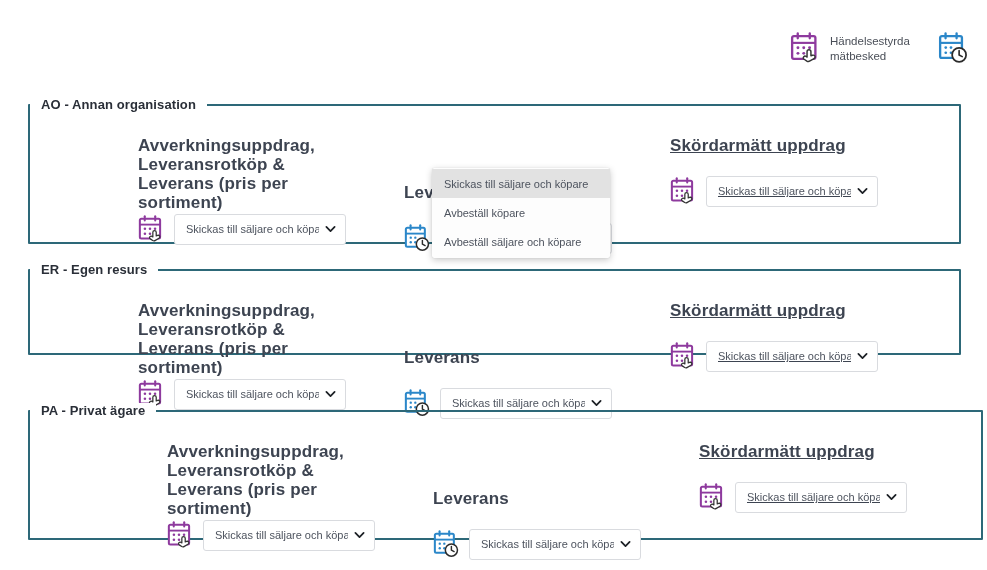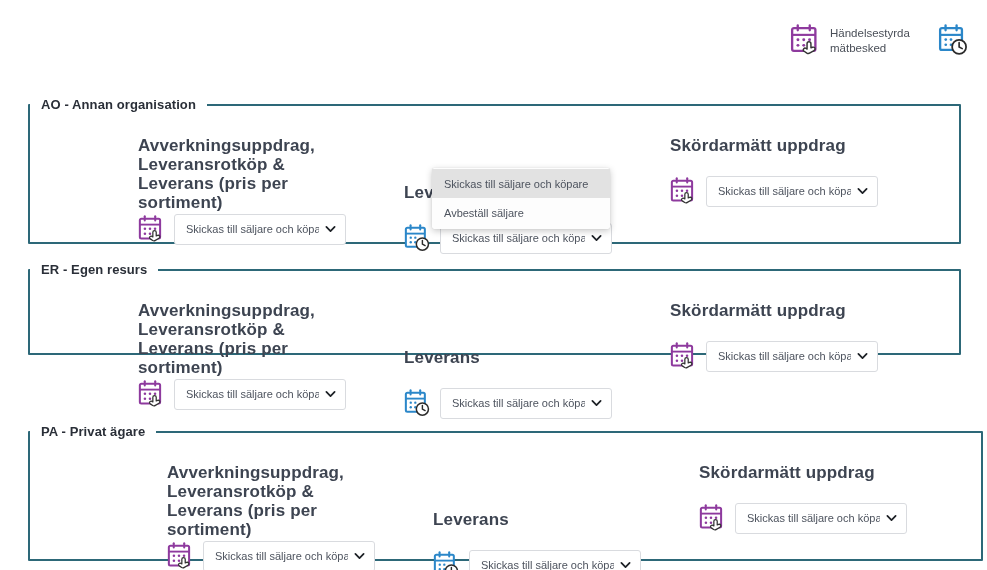--- a/index.html
+++ b/index.html
@@ -12,21 +12,21 @@
     height: 570px;
     font-family: "Liberation Sans", sans-serif;
     color: #3d4451;
     position: relative;
     overflow: hidden;
   }
 
   
   .legend-bar {
     position: absolute;
-    top: 24px;
+    top: 32px;
     right: 18px;
     display: flex;
     align-items: flex-start;
     gap: 30px;
   }
   .legend-item {
     display: flex;
     align-items: center;
     gap: 9px;
   }
@@ -50,21 +50,21 @@
   .panel {
     position: absolute;
     left: 26px;
     right: 24px;
     border: 2px solid #2d6878;
     border-radius: 1px;
     box-sizing: border-box;
   }
   #panel-ao { top: 104px; height: 140px; }
   #panel-er { top: 269px; height: 86px; }
-  #panel-pa { top: 431px; height: 130px; padding-left: 41px; }
+  #panel-pa { top: 410px; height: 130px; padding-left: 41px; }
 
   .panel-legend {
     position: absolute;
     top: -11px;
     left: 0;
     right: 0;
     text-align: left;
     pointer-events: none;
   }
   .panel-legend span {
@@ -78,21 +78,21 @@
 
   .panel-body {
     display: flex;
     padding: 24px 0 0 96px;
   }
   .col {
     box-sizing: border-box;
   }
   .col-1 { width: 266px; }
   .col-2 { width: 266px; margin-top: 47px; }
-  .col-3 { width: 270px; }
+  .col-3 { width: 270px; text-decoration: underline; }
 
   .col-label {
     font-size: 17px;
     font-weight: 700;
     color: #3d4451;
     line-height: 19px;
     letter-spacing: 0.15px;
     min-height: 38px;
     max-width: 215px;
   }
@@ -438,15 +438,18 @@
     </div>
 
   </div>
 </fieldset>
 
 <div class="dropdown-menu">
   <div class="menu-item selected">
     <span>Skickas till säljare och köpare</span>
   </div>
   <div class="menu-item">
-    <span>Avbeställ säljare</span>
+    <span>Avbeställ köpare</span>
+  </div>
+  <div class="menu-item">
+    <span>Avbeställ säljare och köpare</span>
   </div>
 </div>
 
 </body></html>

